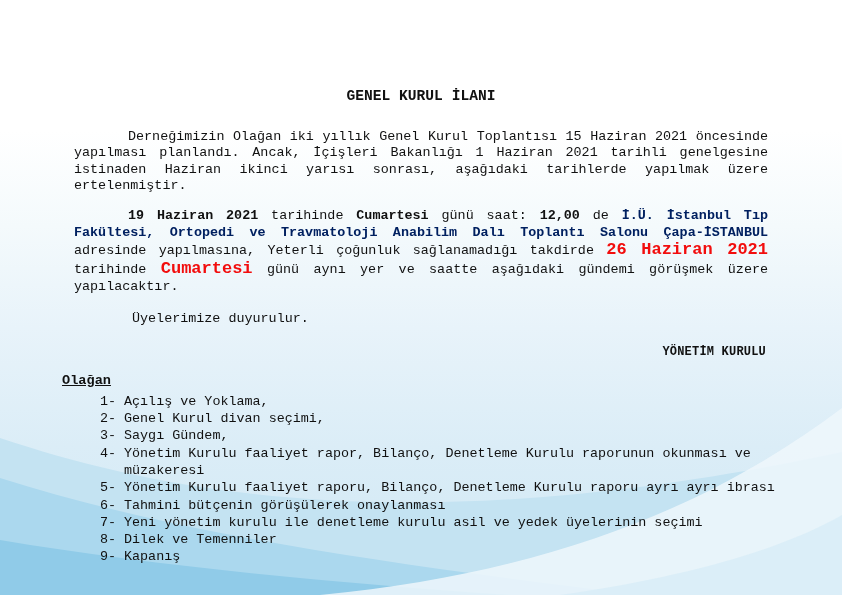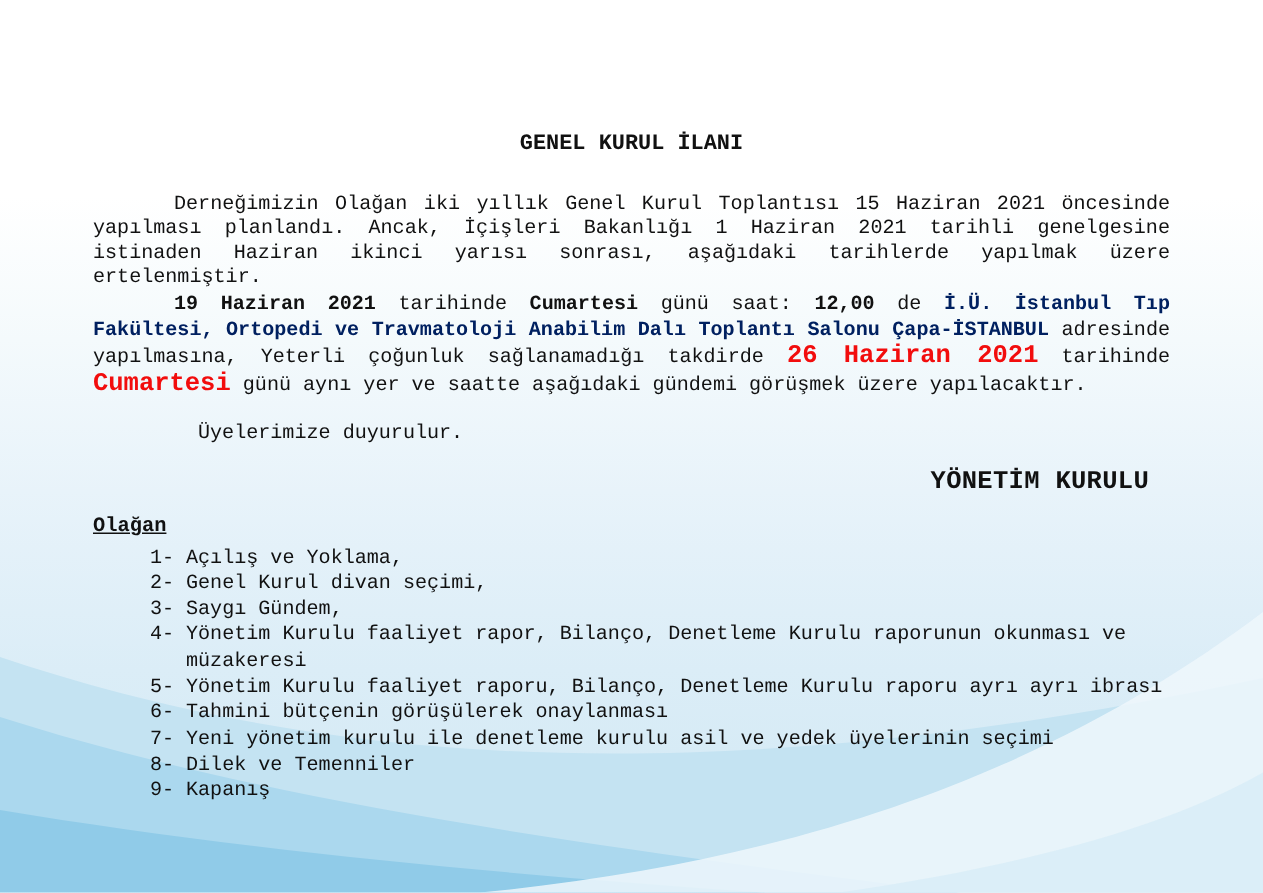--- a/index.html
+++ b/index.html
@@ -28,32 +28,32 @@
     font-size:13.4px; line-height:16.6px;
   }
 
   .doc-title, .doc-subtitle {
     text-align:center; font-weight:bold; font-size:14.6px;
     margin:0;
   }
   .doc-title { margin-bottom:24px; }
   .doc-subtitle { margin-bottom:21px; }
 
-  p.body-par { margin:0; text-align:justify; text-indent:54px; }
+  p.body-par { margin:12px; text-align:justify; text-indent:54px; }
   p.par2 { line-height:17.2px; }
 
   .b { font-weight:bold; }
   .navy { font-weight:bold; color:#002060; }
   .red-lg { font-weight:bold; color:#f20d0d; font-size:17px; }
 
   .closing { margin:16px; text-indent:54px; }
 
   .signature {
     margin:9px 14px 0 0;
-    text-align:right; font-weight:bold; font-size:17px;
+    text-align:right; font-weight:bold; font-size:12px;
     letter-spacing:0.2px;
   }
 
   .agenda-heading {
     margin:13px 0 3px 0;
     font-weight:bold; font-size:13.6px;
     text-decoration:underline;
   }
 
   .agenda-list { padding-left:38px; }

